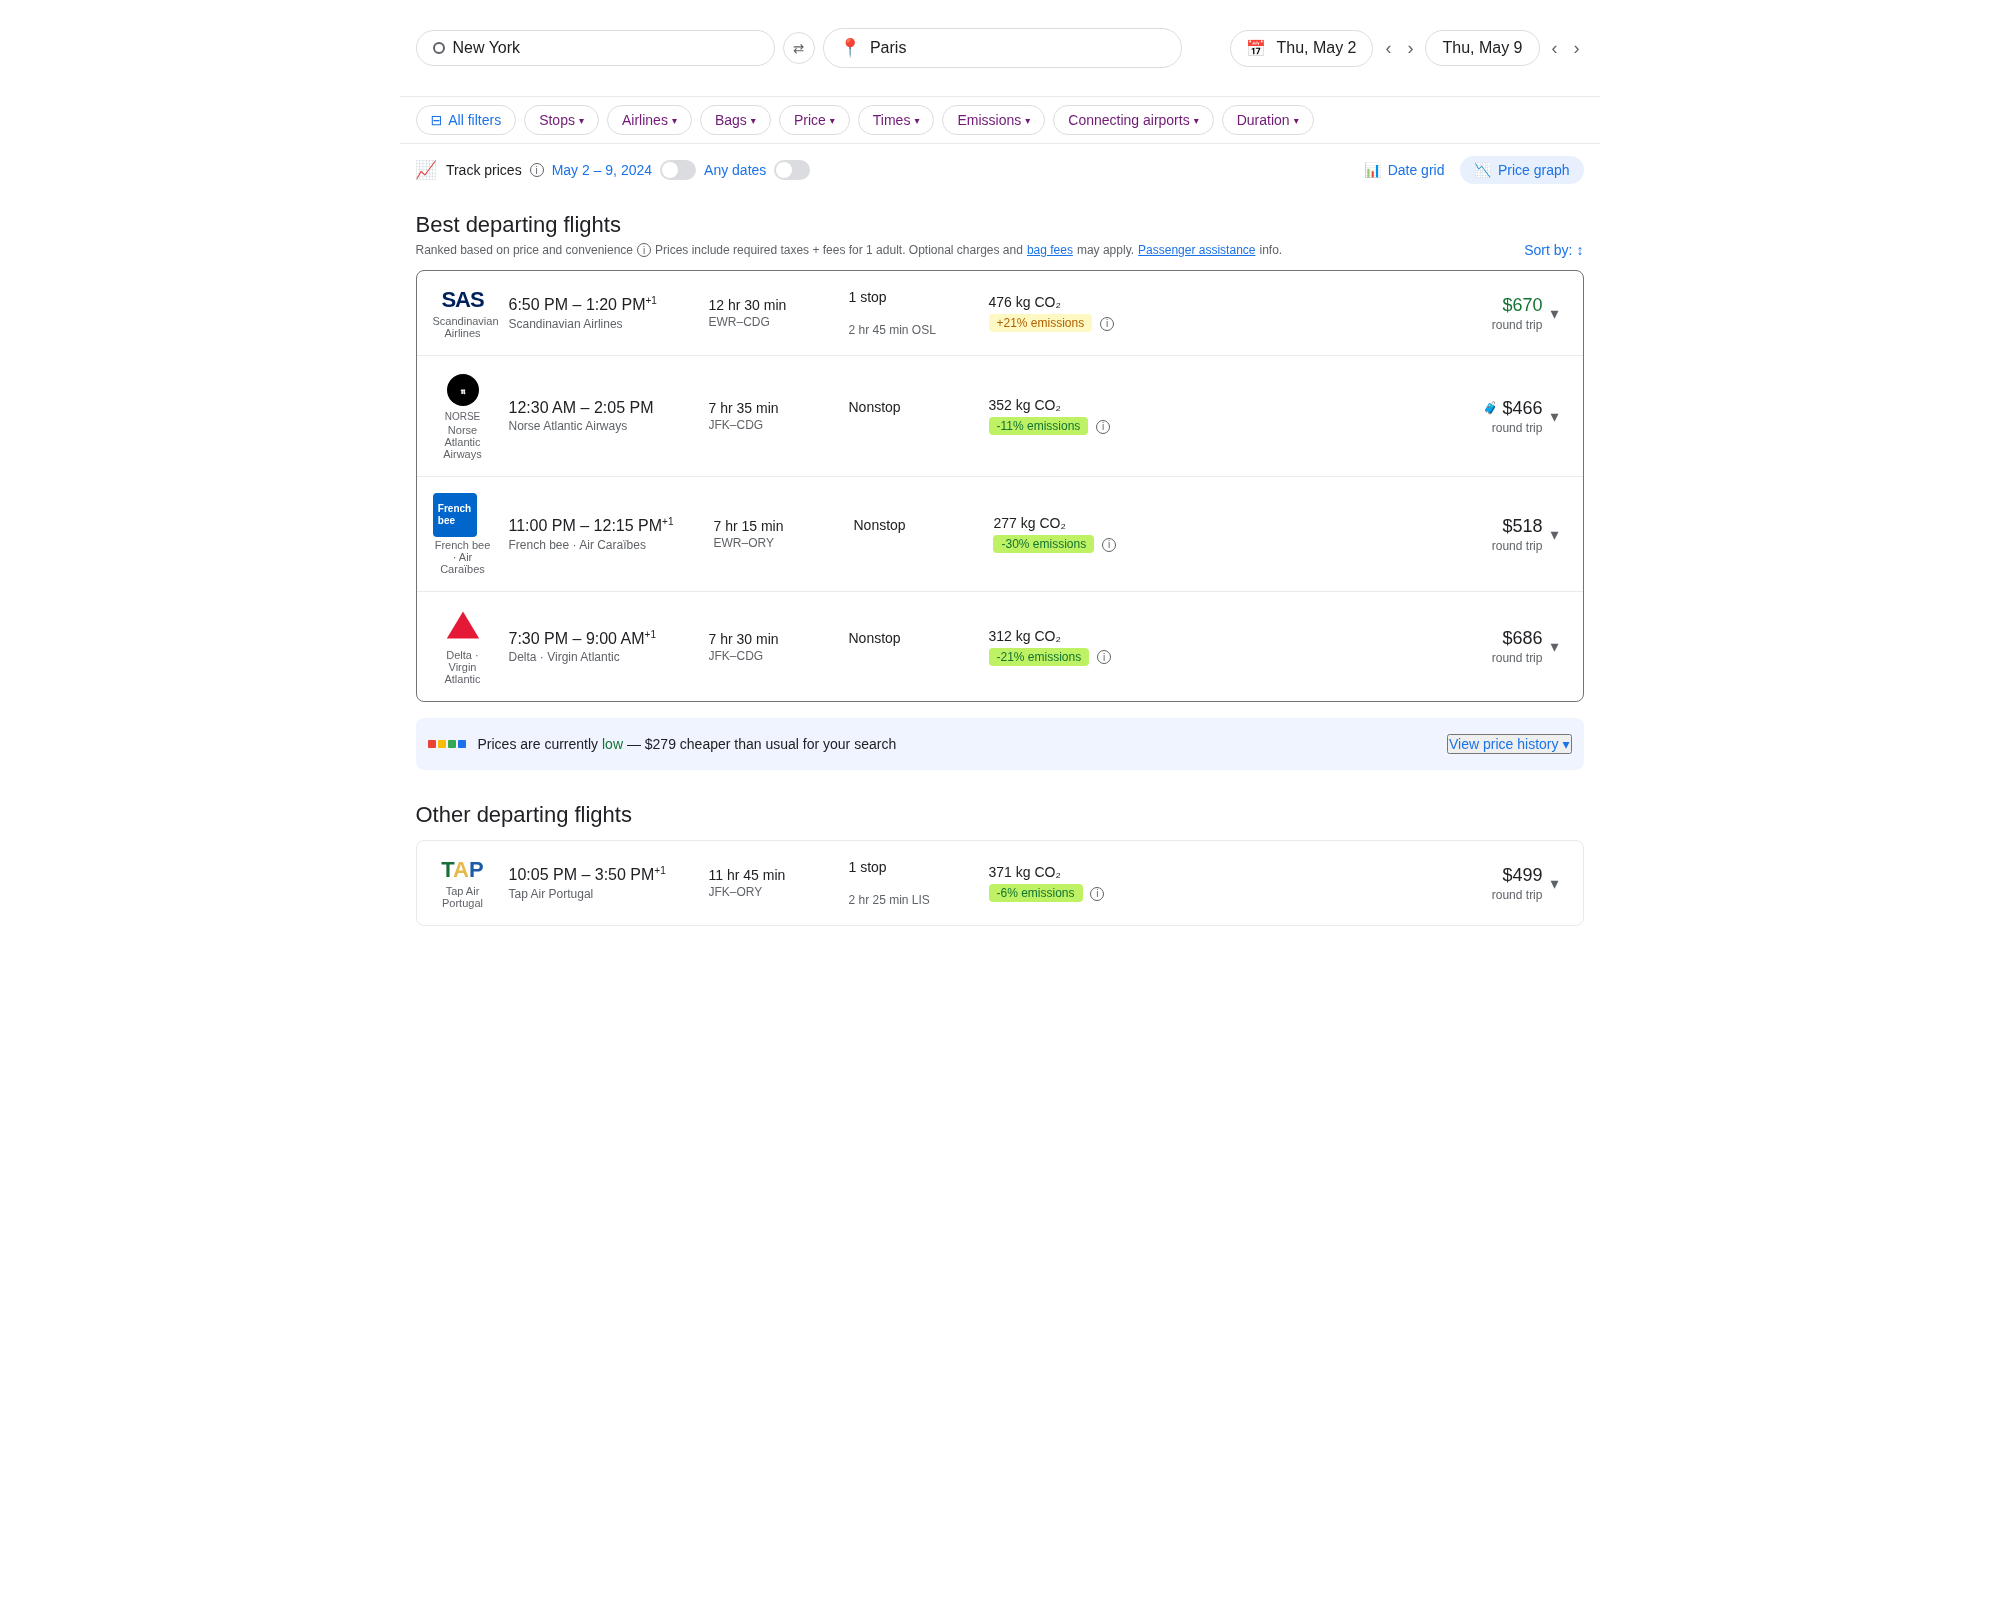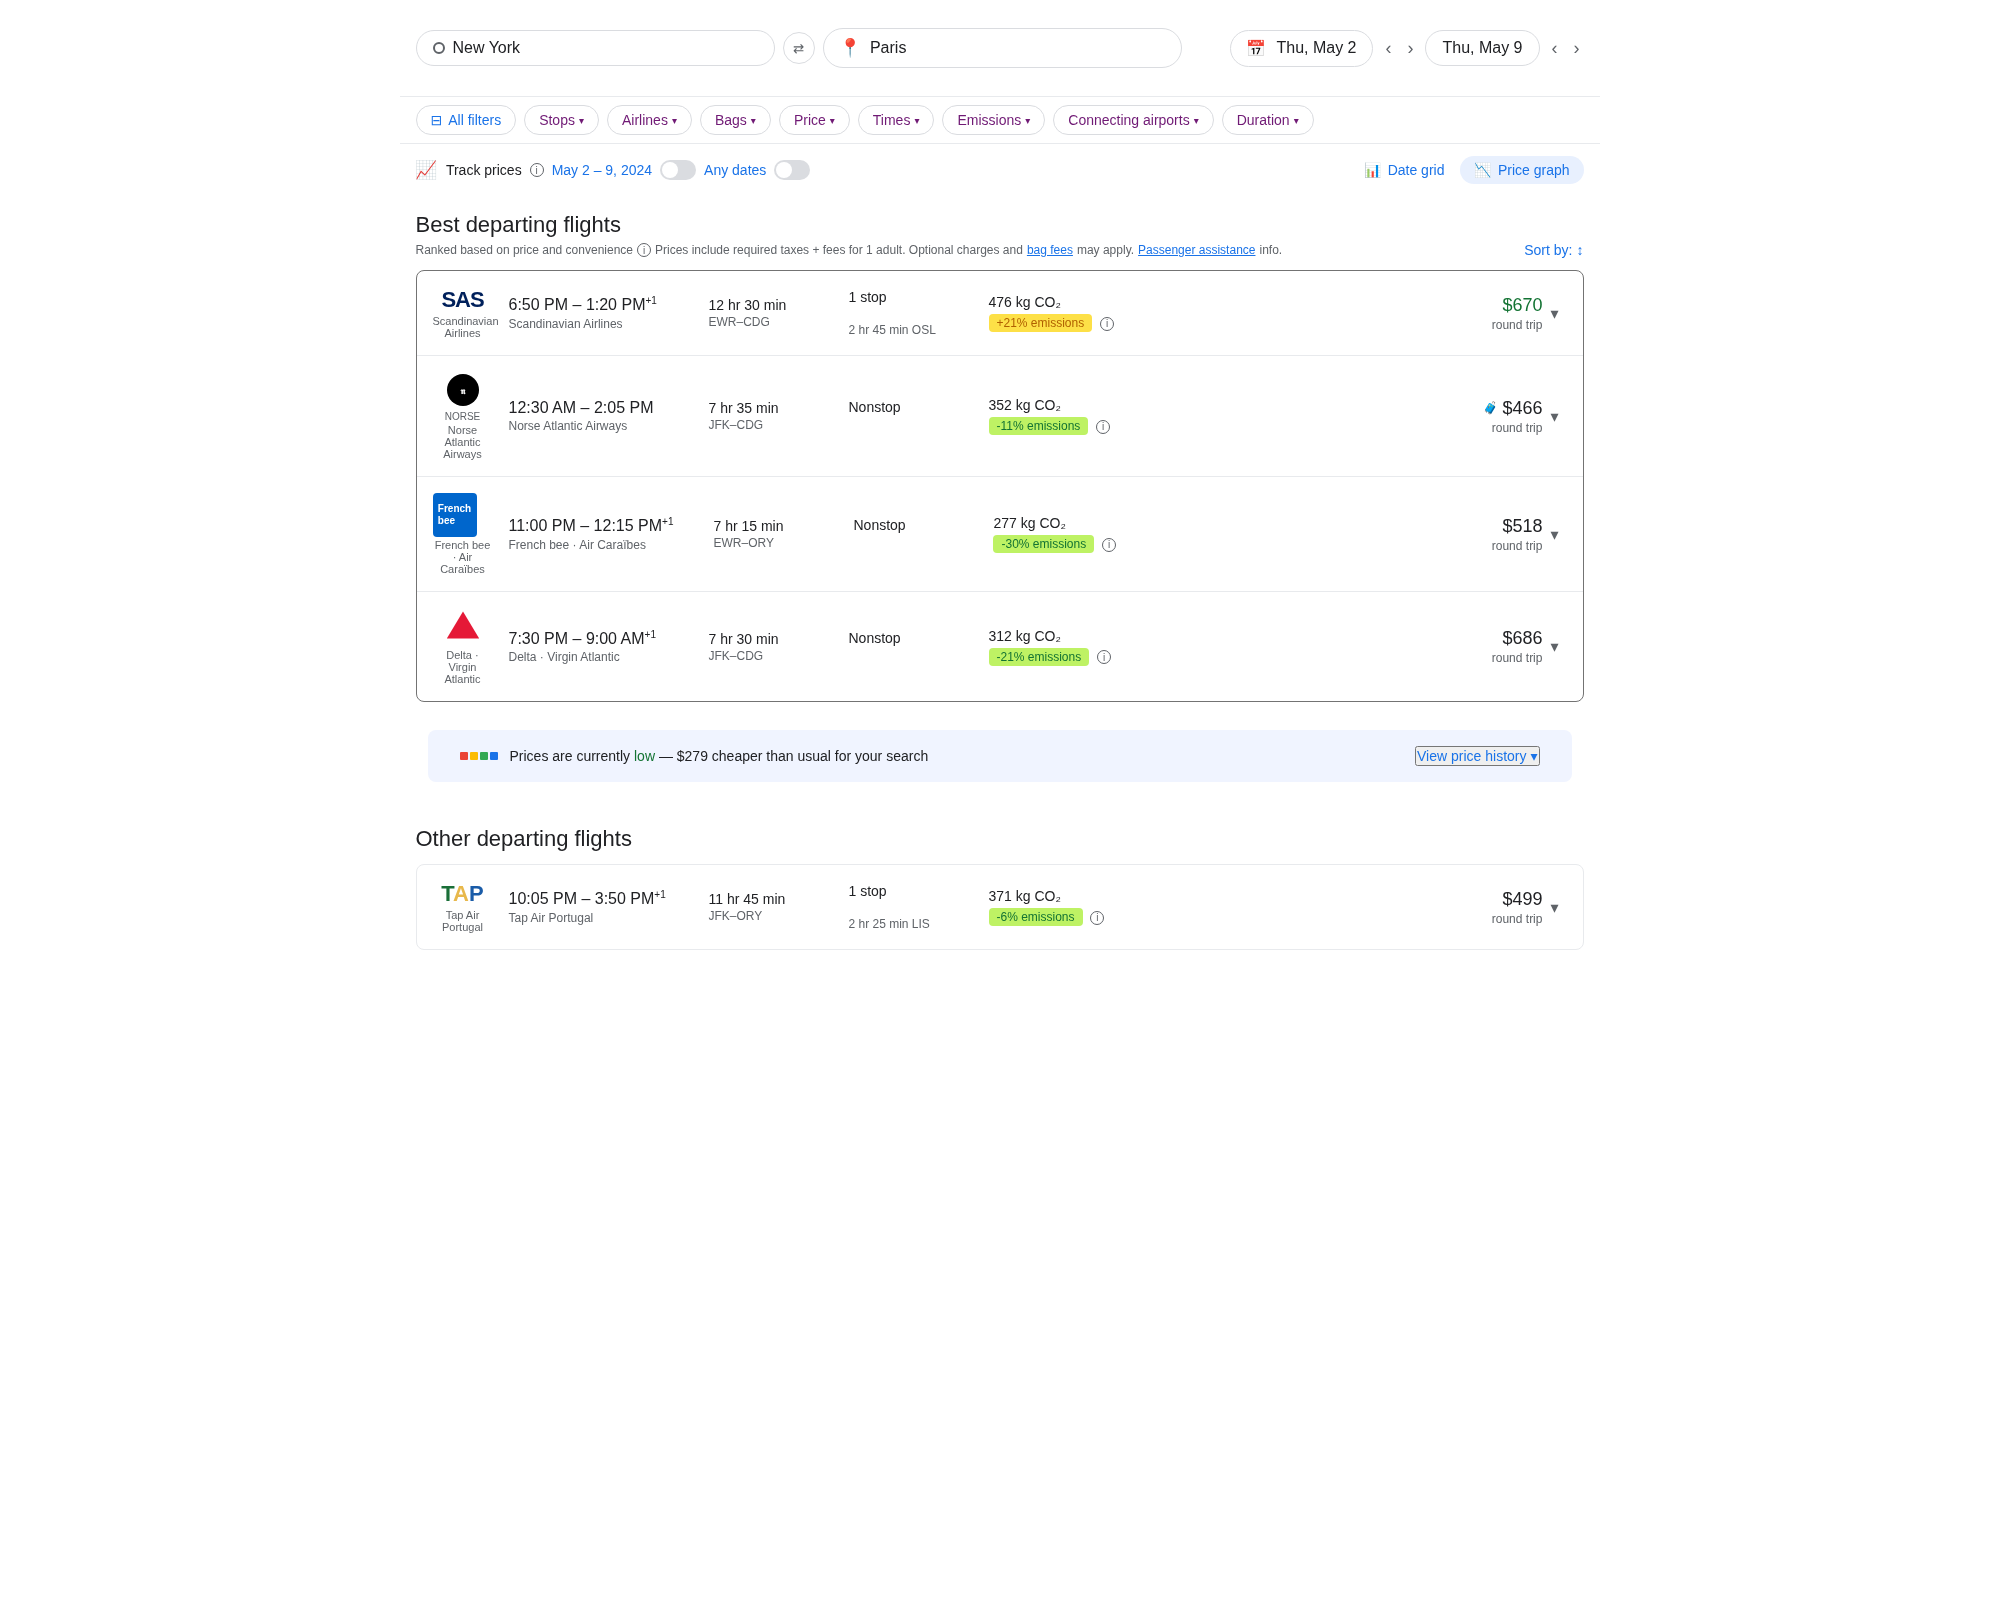--- a/index.html
+++ b/index.html
@@ -59,30 +59,30 @@
     .flight-duration { min-width: 100px; margin-right: 40px; }
     .flight-duration .dur { font-size: 14px; color: #202124; }
     .flight-duration .route { font-size: 12px; color: #5f6368; margin-top: 2px; }
     .flight-stops { min-width: 100px; margin-right: 40px; }
     .flight-stops .stops { font-size: 14px; color: #202124; }
     .flight-stops .stop-detail { font-size: 12px; color: #5f6368; margin-top: 18px; }
     .flight-emissions { min-width: 120px; margin-right: 20px; }
     .flight-emissions .co2 { font-size: 14px; color: #202124; }
     .emissions-badge { display: inline-block; padding: 2px 8px; border-radius: 4px; font-size: 12px; margin-top: 4px; }
     .emissions-badge.green { background: #bef264; color: #137333; }
-    .emissions-badge.yellow { background: #fde047; color: #b06000; }
+    .emissions-badge.yellow { background: #fef9c3; color: #b06000; }
     .flight-price { margin-left: auto; text-align: right; min-width: 100px; }
     .flight-price .price { font-size: 18px; font-weight: 500; color: #202124; }
     .flight-price .price.green { color: #137333; }
     .flight-price .price-label { font-size: 12px; color: #5f6368; margin-top: 2px; }
     .expand-btn { background: none; border: none; cursor: pointer; color: #5f6368; padding: 4px 8px; font-size: 16px; }
     .bag-icon { font-size: 12px; color: #5f6368; }
 
     
-    .price-info-bar { display: flex; align-items: center; padding: 16px 32px; background: #f0f4ff; margin: 28px; border-radius: 8px; justify-content: space-between; }
+    .price-info-bar { display: flex; align-items: center; padding: 16px 12px; background: #f0f4ff; margin: 16px; border-radius: 8px; justify-content: space-between; }
     .price-bar-text { font-size: 14px; color: #202124; flex: 1; }
     .price-bar-text .low { color: #137333; font-weight: 500; }
     .view-history { color: #1a73e8; font-size: 14px; font-weight: 500; cursor: pointer; display: flex; align-items: center; gap: 4px; }
 
     
     .other-section { padding: 16px; }
     .other-title { font-size: 22px; font-weight: 500; margin-bottom: 12px; }
     .other-flights { border: 1px solid #e8eaed; border-radius: 8px; overflow: hidden; }
     .norse-sub { font-size: 10px; color: #5f6368; }
     .tap-t { color: #1a6f38; }

